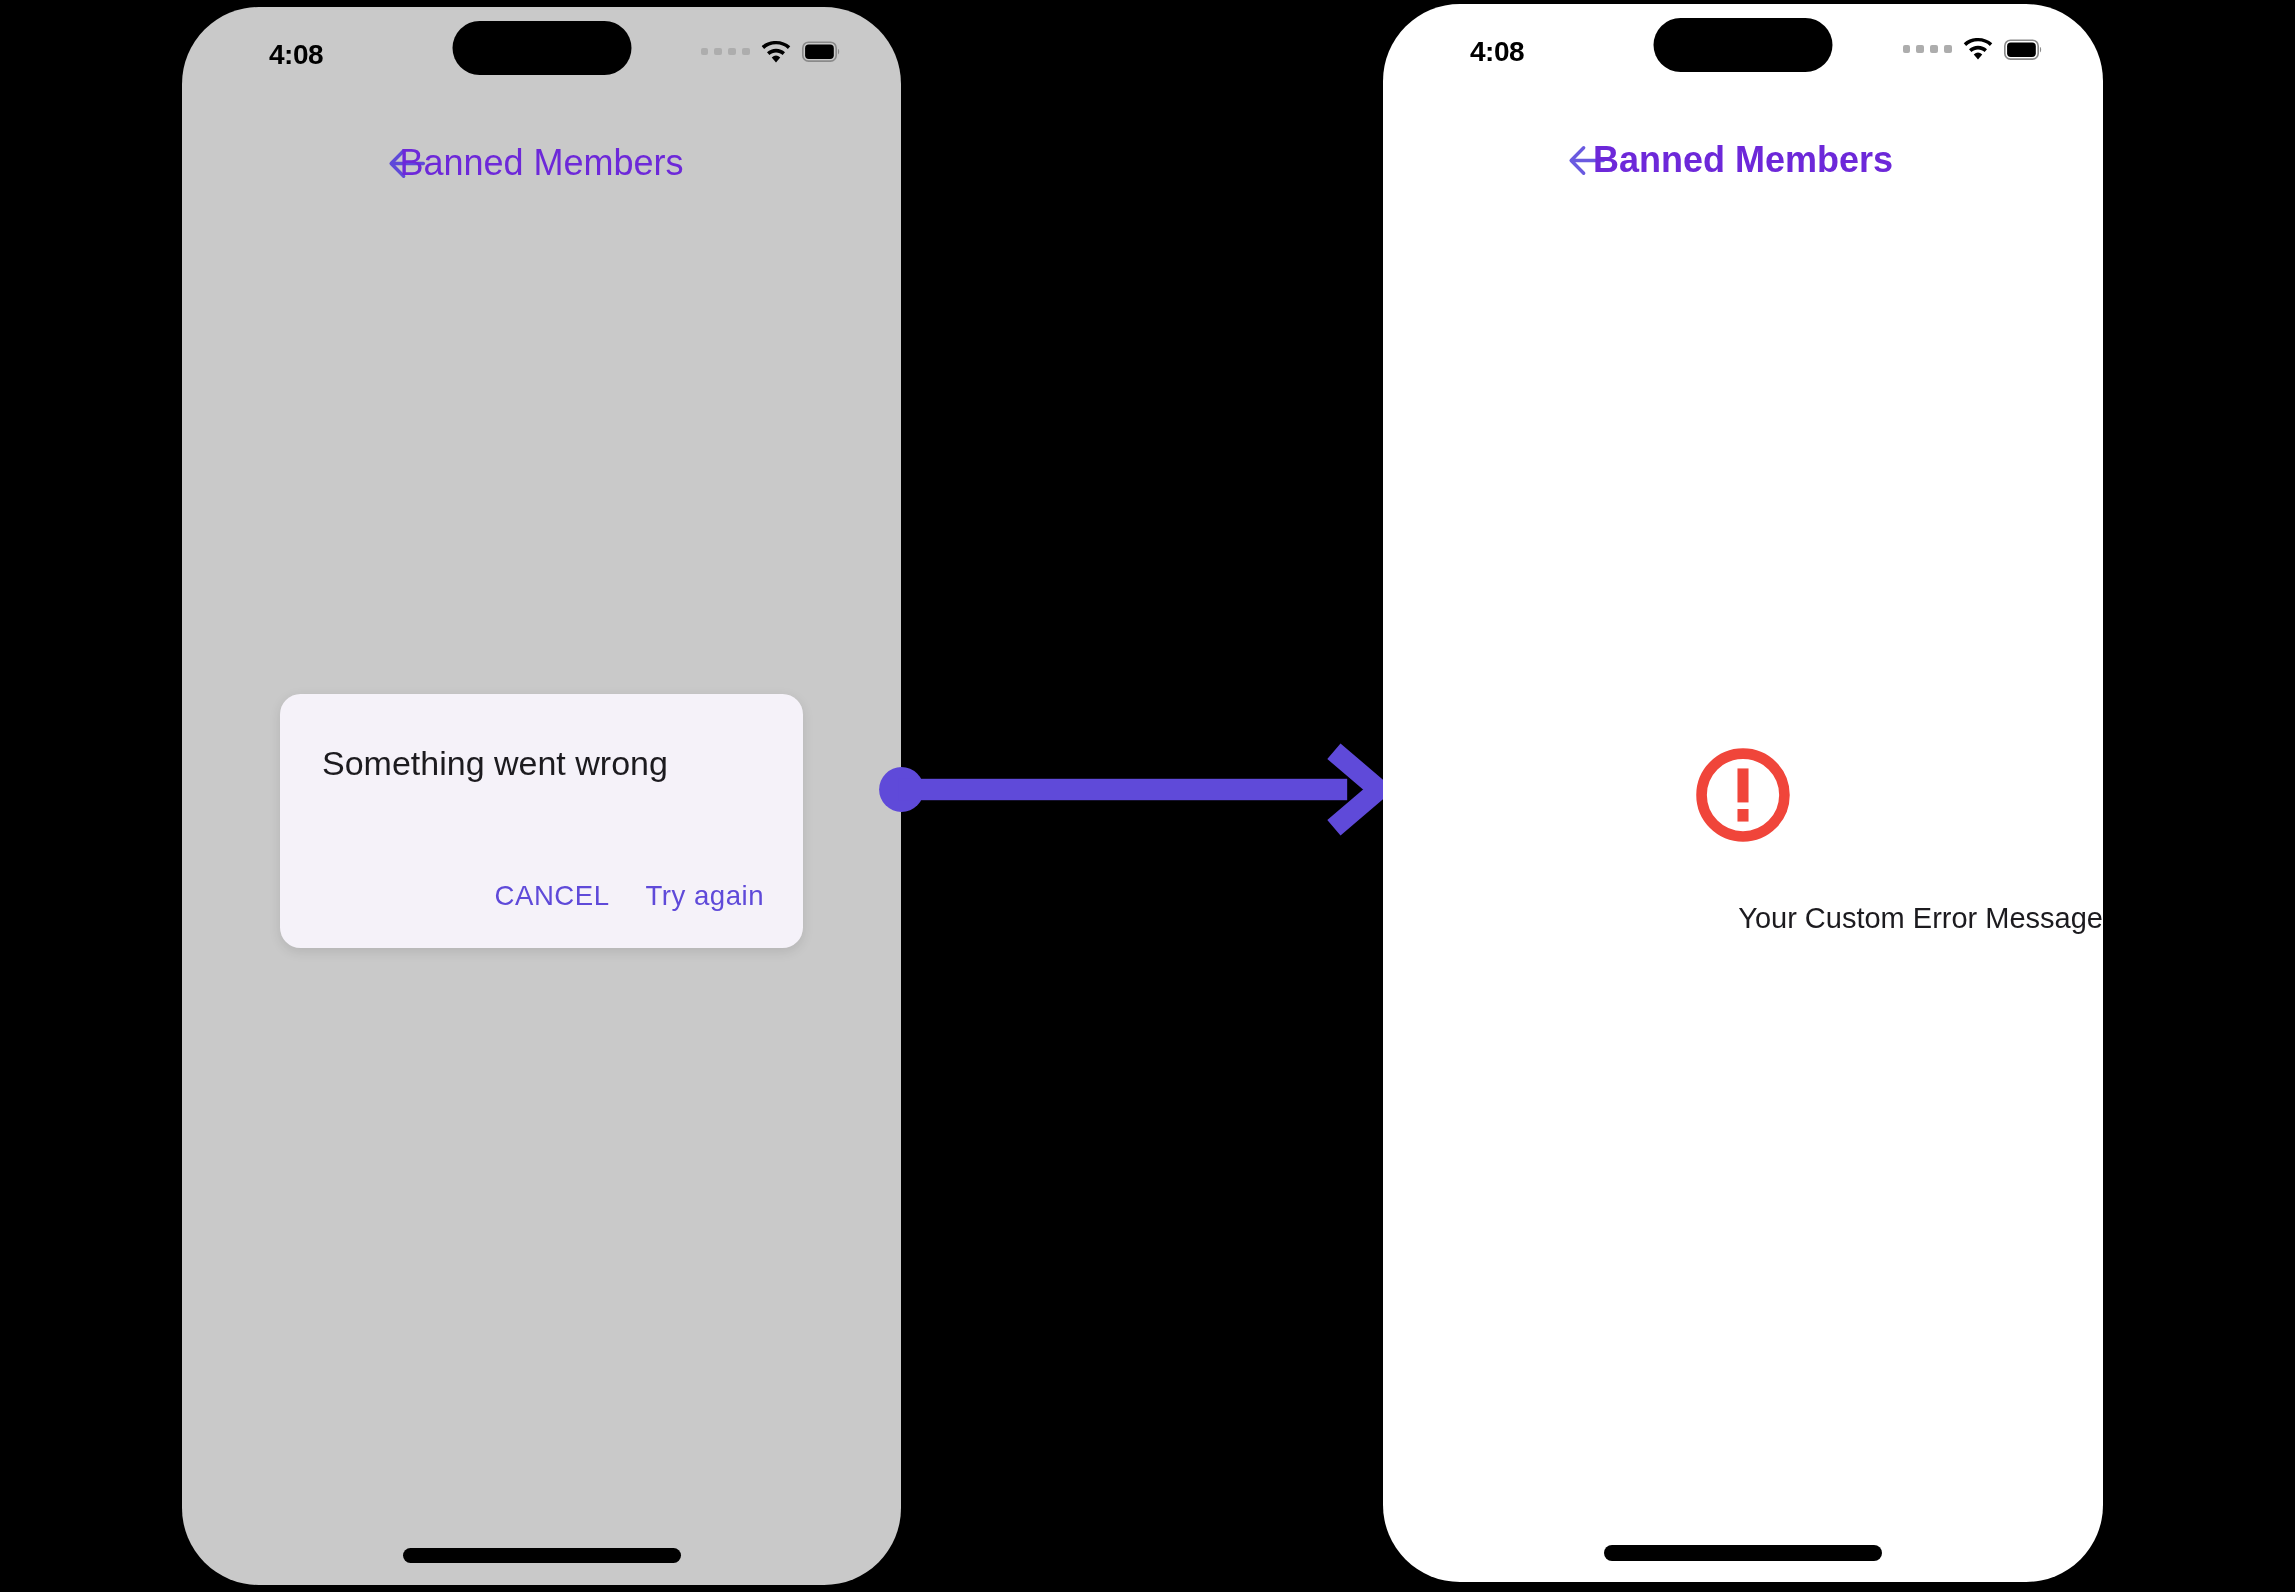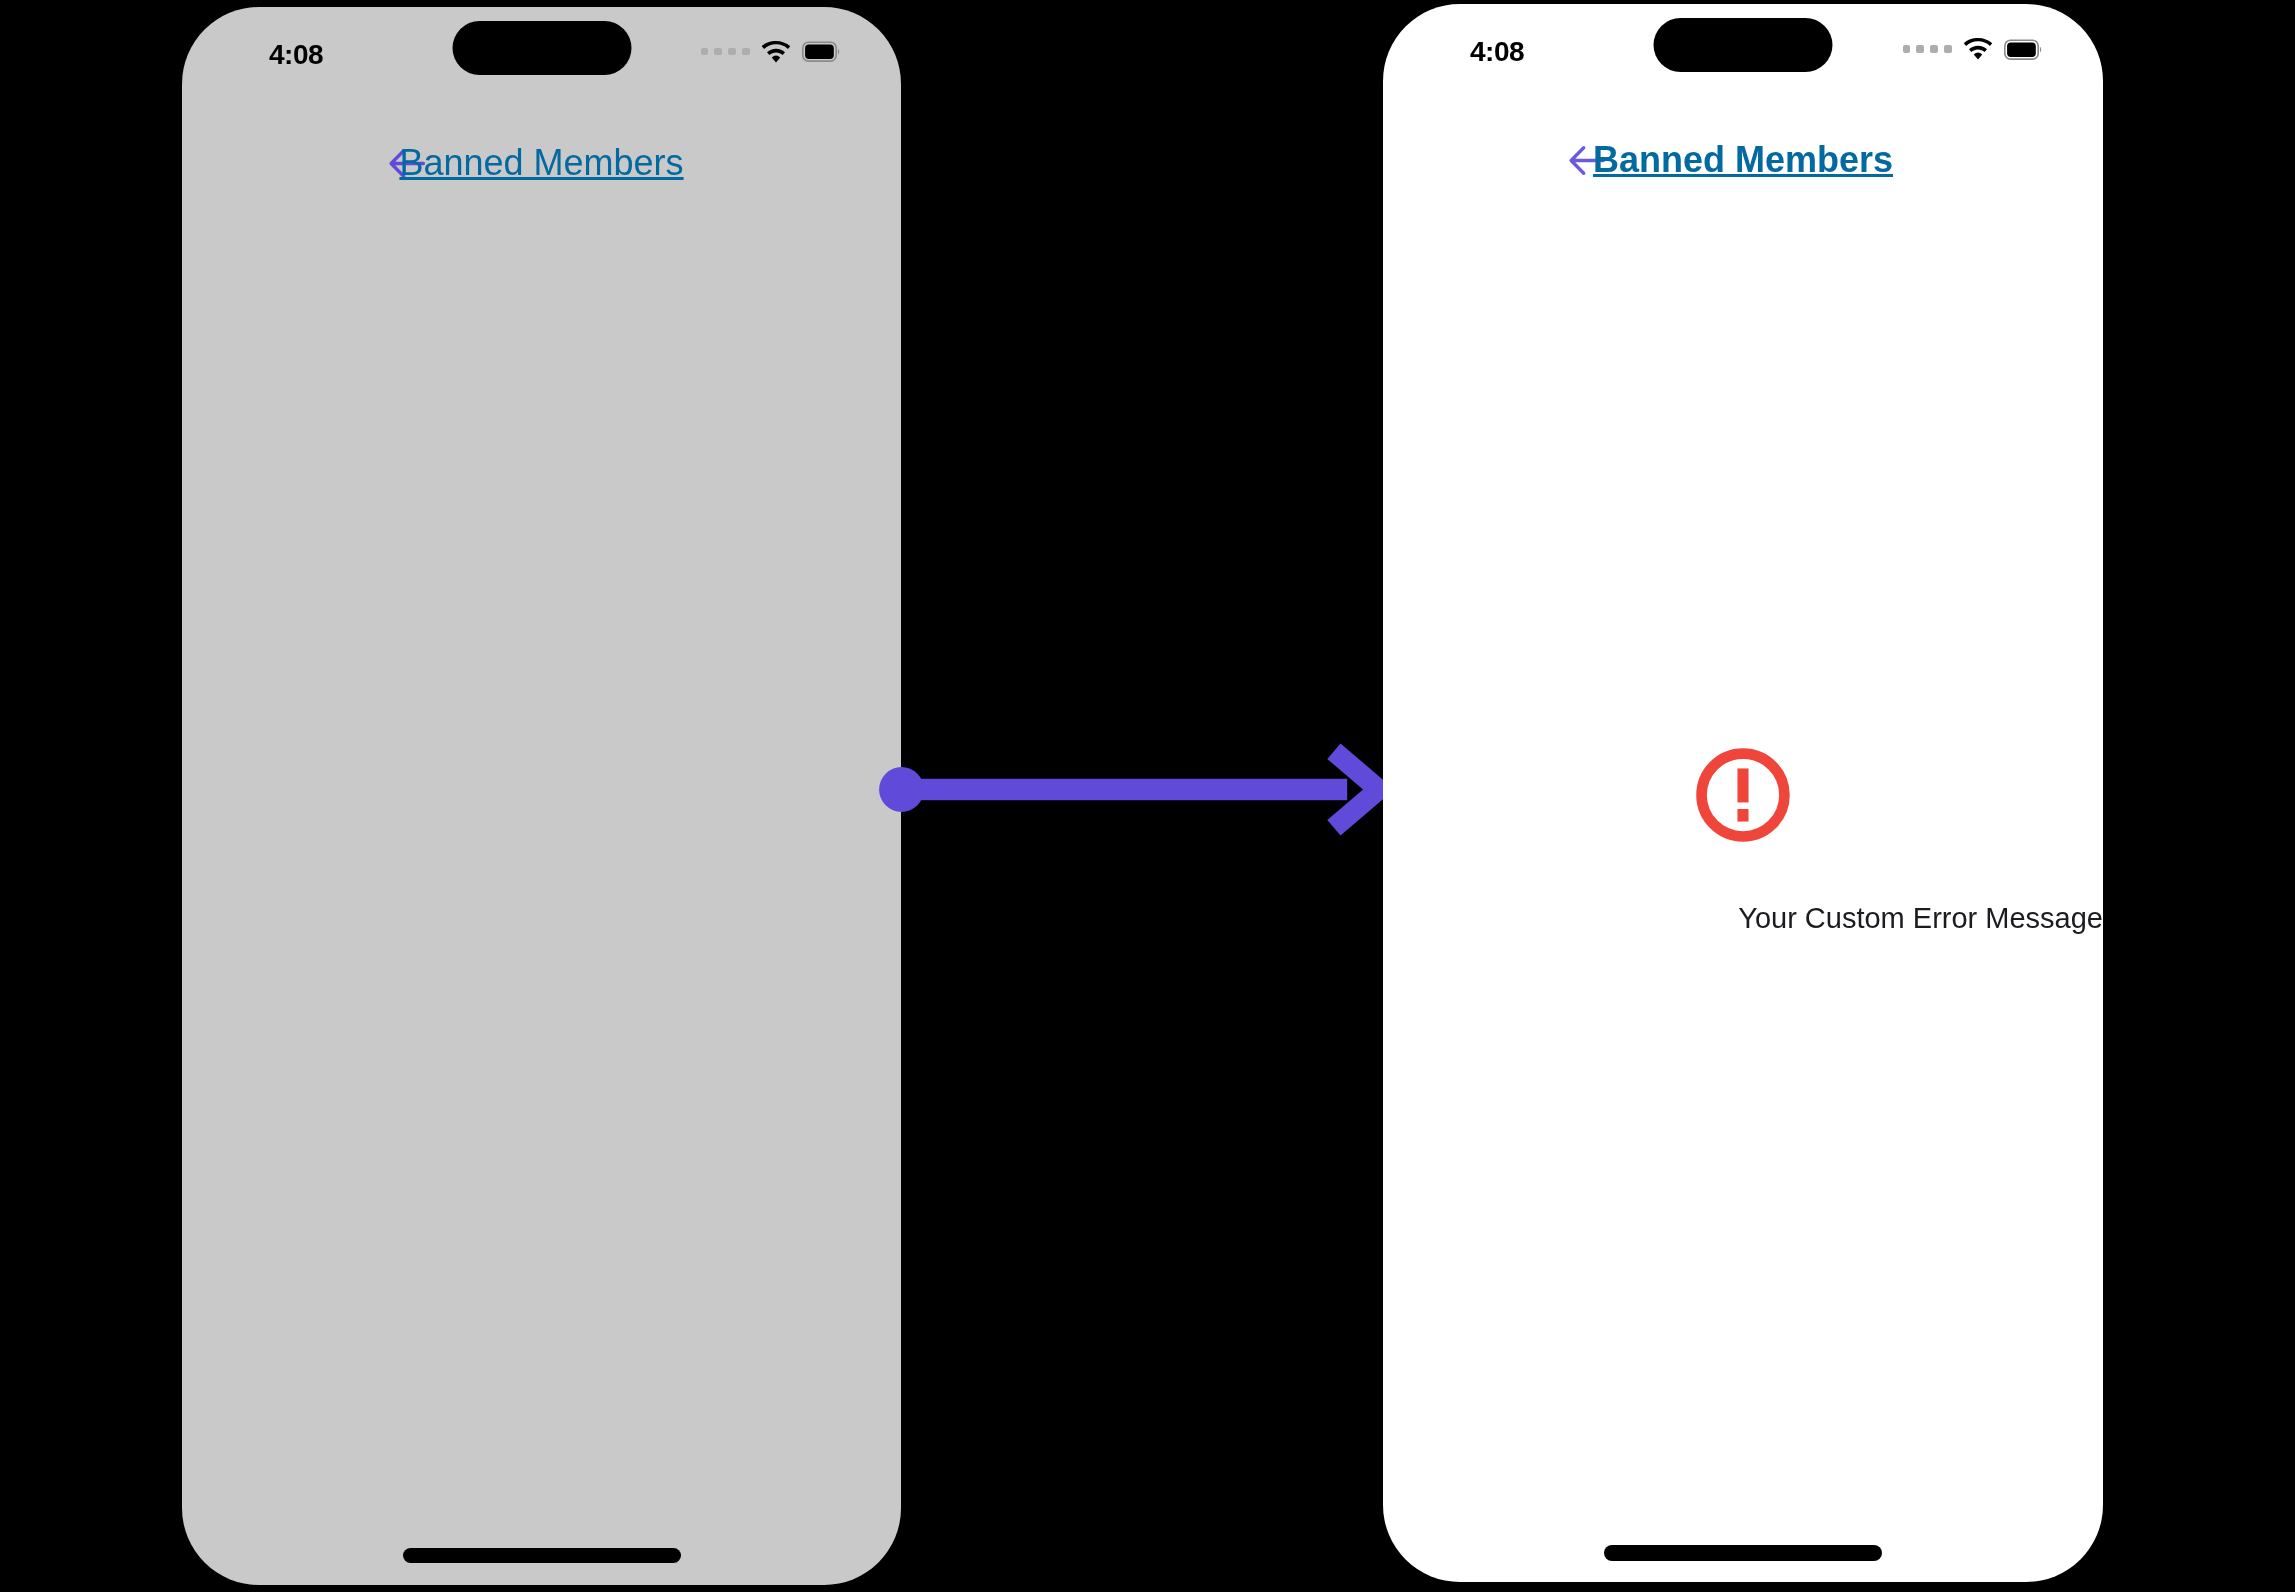--- a/index.html
+++ b/index.html
@@ -104,23 +104,22 @@
     height: 45px;
   }
   #phone-right .back-arrow { left: 181px; }
   .nav-title {
     position: absolute;
     left: 0;
     top: 0;
     width: 100%;
     text-align: center;
     font-size: 36px;
-    color: #0369a1;
+    color: #6d28d9;
     line-height: 61px;
-    text-decoration: underline;
   }
   #phone-right .nav-title { font-weight: bold; }
 
   
   .dialog {
     position: absolute;
     left: 98px;
     top: 687px;
     width: 523px;
     height: 254px;
@@ -223,20 +222,27 @@
     </div>
   </div>
 
   <div class="nav-header">
     <svg class="back-arrow" viewBox="0 0 24 24">
       <path d="M10.5 5.2 3.8 12l6.7 6.8M3.9 12H21" fill="none" stroke="#5f4ad9" stroke-width="1.8" stroke-linecap="round" stroke-linejoin="round"></path>
     </svg>
     <div class="nav-title">Banned Members</div>
   </div>
 
+  <div class="dialog">
+    <div class="dialog-title">Something went wrong</div>
+    <div class="dialog-actions">
+      <button class="dlg-btn">CANCEL</button>
+      <button class="dlg-btn">Try again</button>
+    </div>
+  </div>
 
   <div class="home-indicator"></div>
 </div>
 
 <svg id="connector" viewBox="0 0 1010 190">
   <circle cx="52" cy="95" r="44" fill="#5f4ad9"></circle>
   <rect x="46" y="74" width="880" height="42" fill="#5f4ad9"></rect>
   <path d="M900 20 L988 95 L900 170" fill="none" stroke="#5f4ad9" stroke-width="40" stroke-linecap="butt" stroke-linejoin="miter"></path>
 </svg>
 

